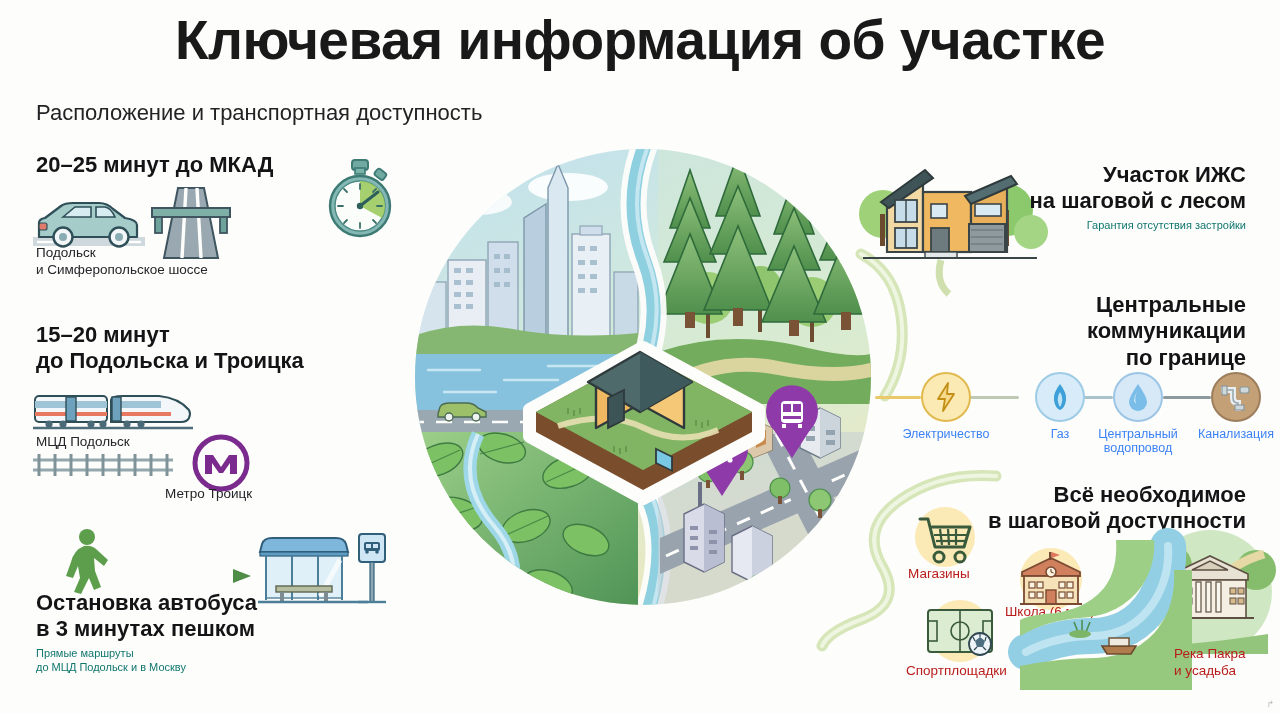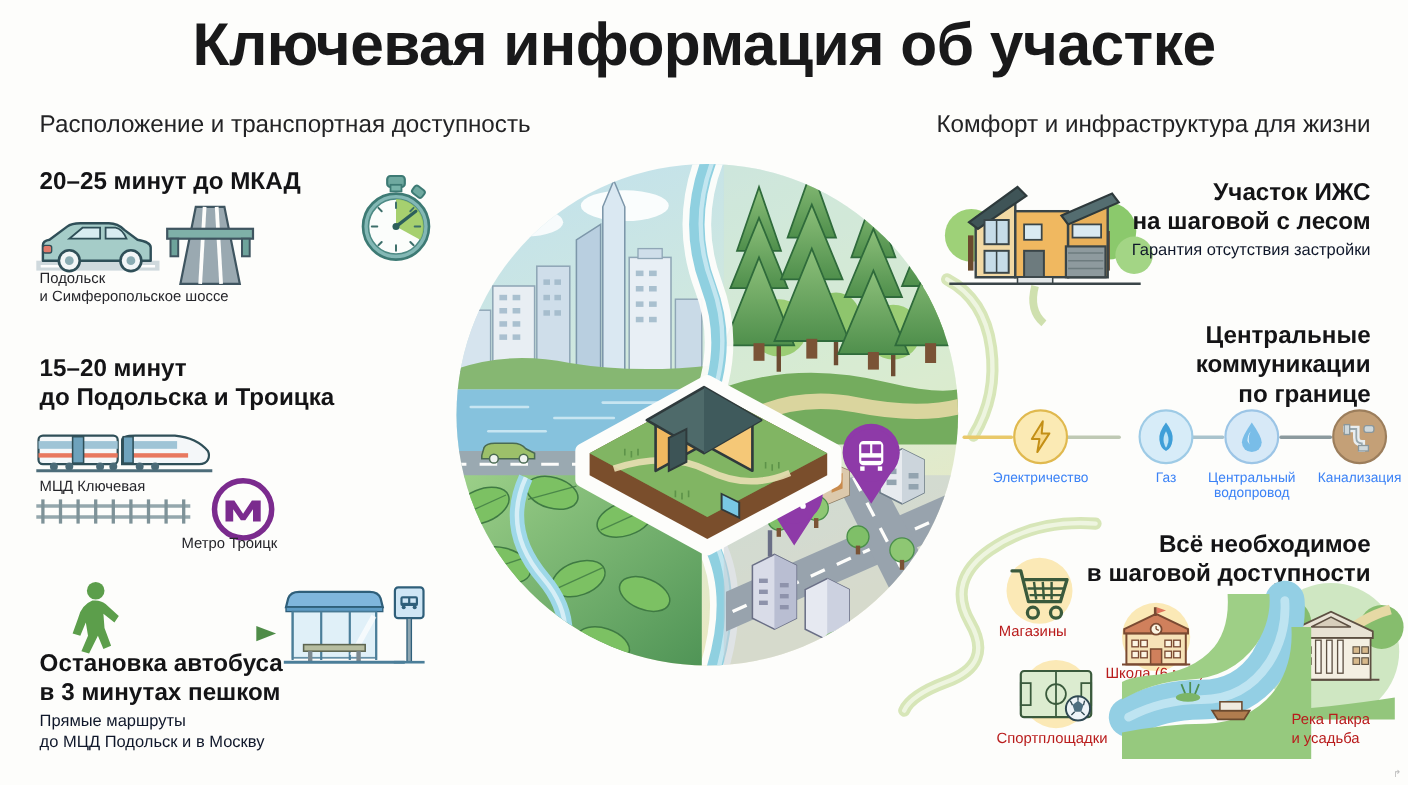--- a/index.html
+++ b/index.html
@@ -31,21 +31,21 @@
   .col-head.right { right: 34px; top: 100px; text-align: right; }
 
   
   .blk { position: absolute; }
   .blk .h {
     font-size: 21px; font-weight: 700; color: #141416;
     line-height: 1.2; white-space: nowrap;
   }
   .blk .h.big { font-size: 22px; }
   .blk .sub {
-    font-size: 15px; font-weight: 400; color: #0f172a;
+    font-size: 11px; font-weight: 400; color: #0f766e;
     line-height: 1.28; margin-top: 3px; white-space: nowrap;
   }
   .blk.r { text-align: right; }
   .cap {
     font-size: 13.5px; color: #25252a; line-height: 1.25;
     white-space: nowrap;
   }
 
   
   .icn { position: absolute; }
@@ -79,21 +79,20 @@
   }
 </style>
 </head>
 <body style="background: rgb(253, 253, 251);">
 
 <div id="root">
 
   <div class="page-title">Ключевая информация об участке</div>
 
   <div class="col-head left">Расположение и транспортная доступность</div>
-  <div class="col-head right">Комфорт и инфраструктура для жизни</div>
 
   <div class="blk" style="left:36px; top:152px;">
     <div class="h big">20–25 минут до МКАД</div>
   </div>
 
   <div class="icn" style="left:325px; top:158px;">
     <svg width="70" height="84" viewBox="0 0 70 84">
       <rect x="27" y="2" width="16" height="10" rx="3" fill="#6fa9a0" stroke="#3d7a74" stroke-width="2"></rect>
       <rect x="30" y="10" width="10" height="6" fill="#77b3a9" stroke="#3d7a74" stroke-width="1.6"></rect>
       <rect x="50" y="12" width="11" height="8" rx="2.5" transform="rotate(38 55 16)" fill="#6fa9a0" stroke="#3d7a74" stroke-width="1.8"></rect>
@@ -167,21 +166,21 @@
           <circle cx="30" cy="36" r="3.6"></circle>
         <circle cx="58" cy="36" r="3.6"></circle>
           <circle cx="70" cy="36" r="3.6"></circle>
         <circle cx="94" cy="36" r="3.6"></circle>
           <circle cx="108" cy="36" r="3.6"></circle>
       </g>
       <line x1="0" y1="40" x2="160" y2="40" stroke="#4d6d7a" stroke-width="2.6"></line>
     </svg>
   </div>
 
-  <div class="cap" style="position:absolute; left:36px; top:434px;">МЦД Ключевая</div>
+  <div class="cap" style="position:absolute; left:36px; top:434px;">МЦД Подольск</div>
 
   <div class="icn" style="left:33px; top:452px;">
     <svg width="140" height="26" viewBox="0 0 140 26">
       <g stroke="#94a7ad" stroke-width="3">
         <line x1="0" y1="8" x2="140" y2="8"></line>
         <line x1="0" y1="18" x2="140" y2="18"></line>
       </g>
       <g stroke="#7e9298" stroke-width="3">
         <line x1="6" y1="2" x2="6" y2="24"></line>
           <line x1="22" y1="2" x2="22" y2="24"></line>

